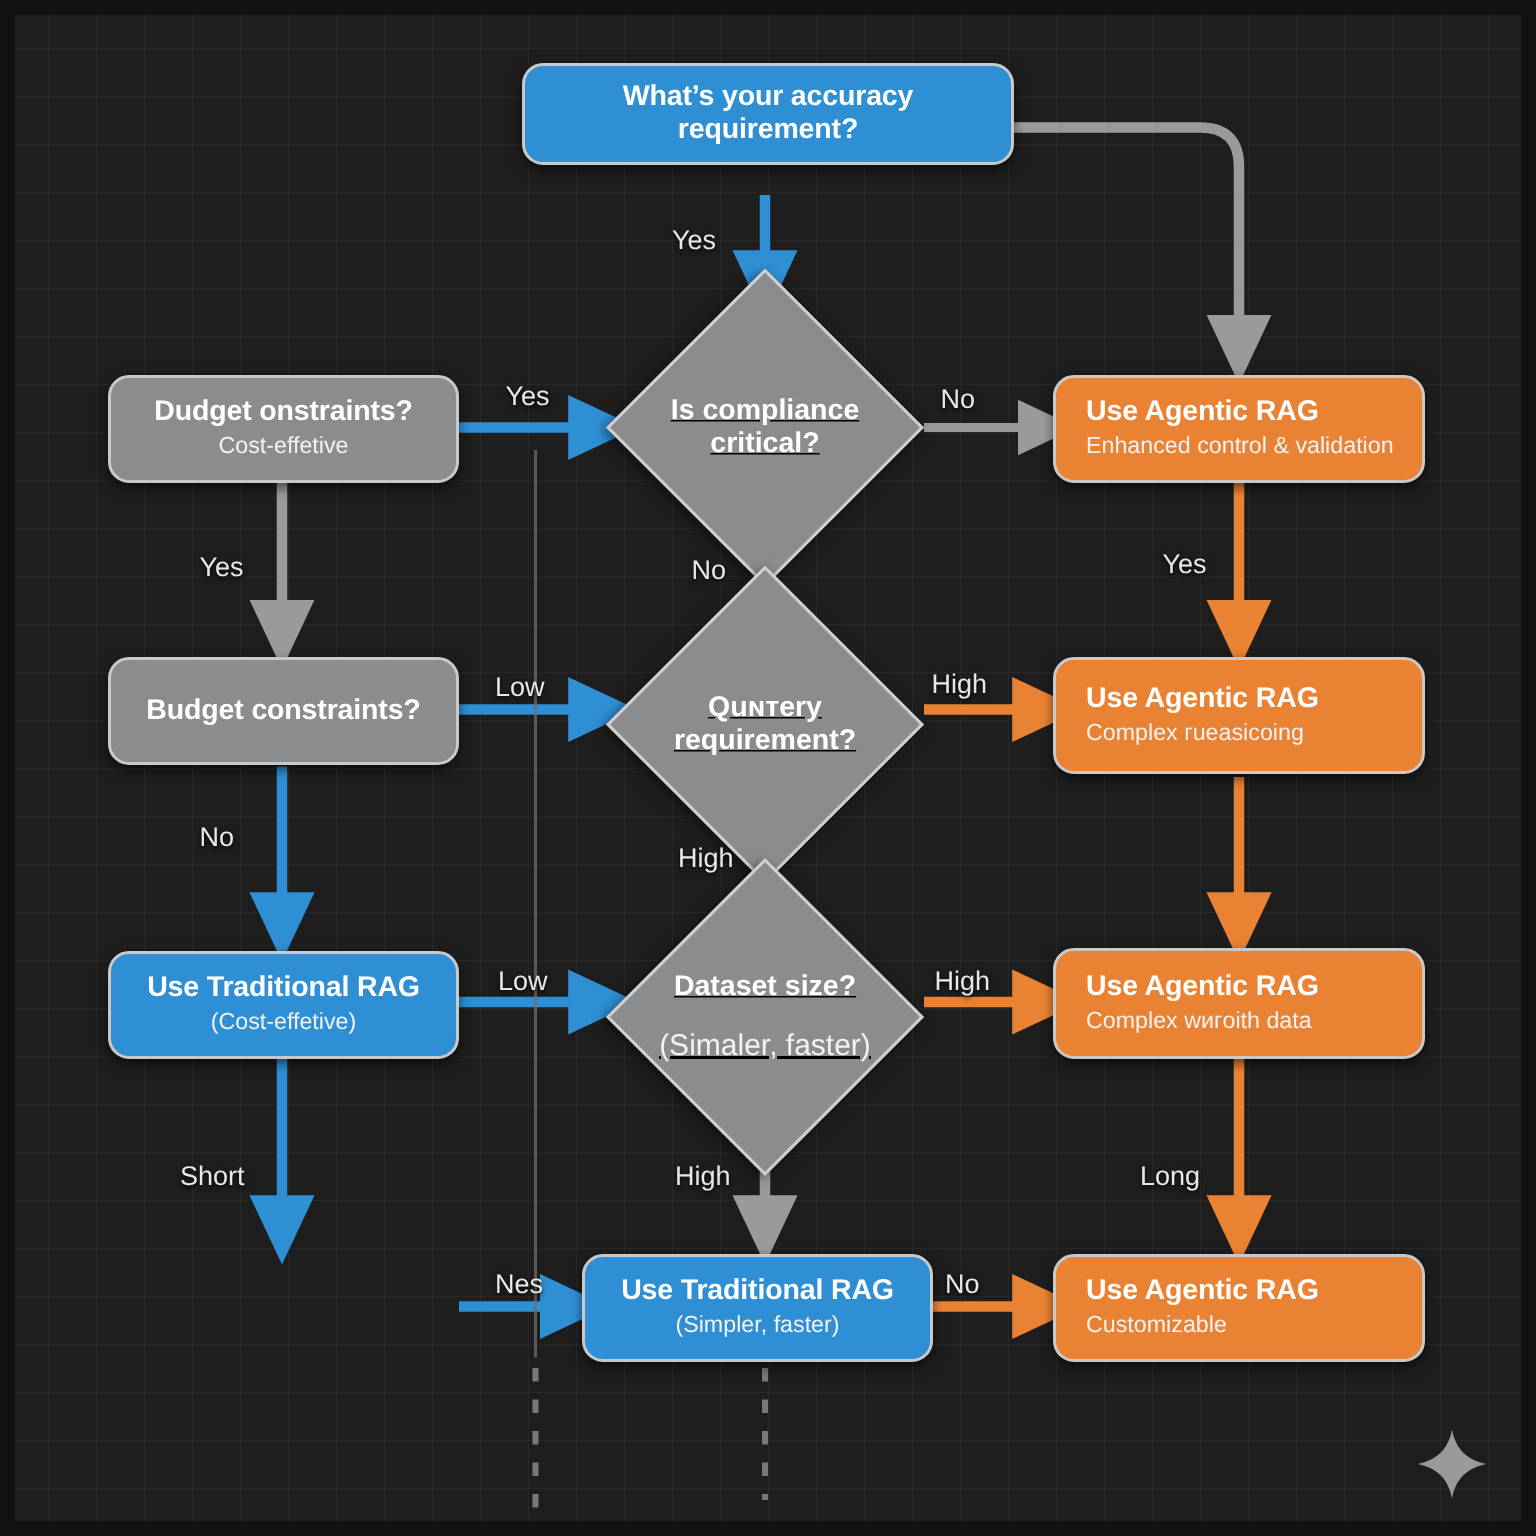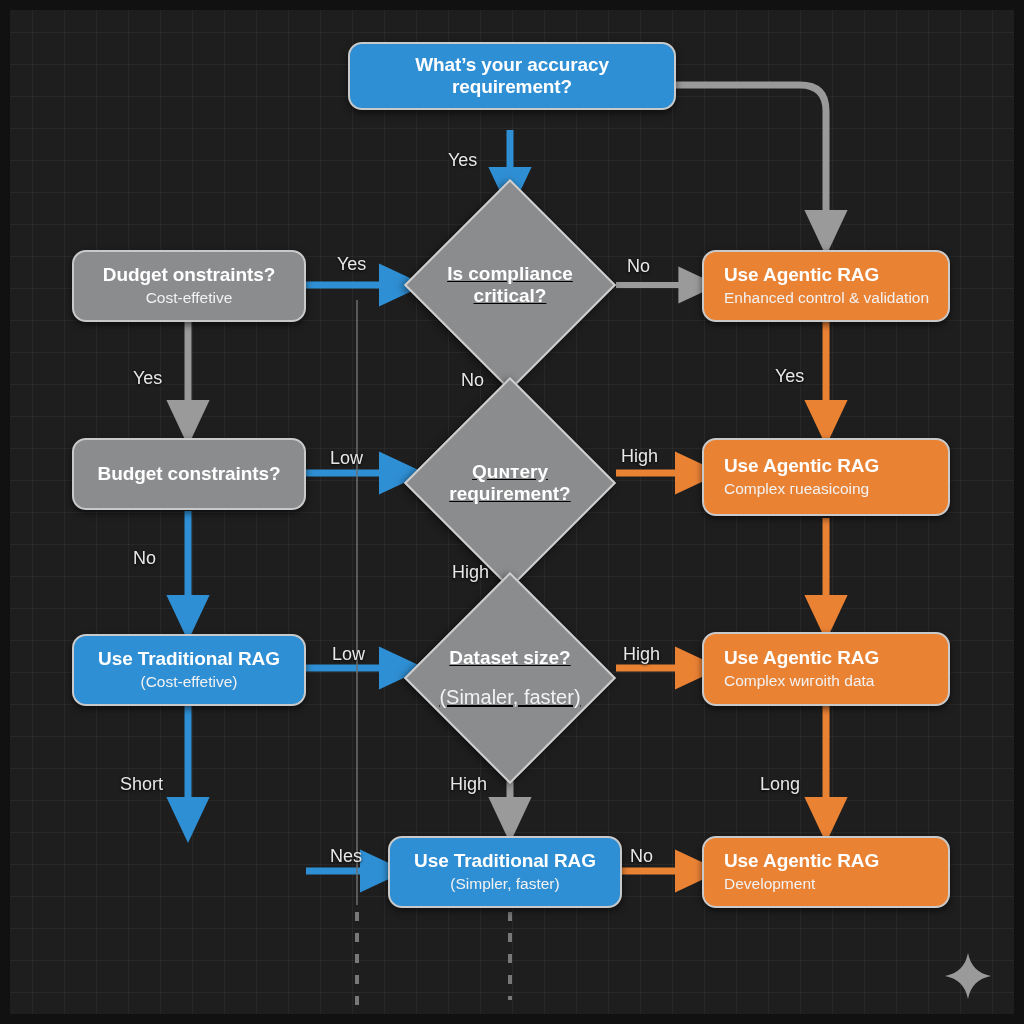--- a/index.html
+++ b/index.html
@@ -190,21 +190,21 @@
     <div class="t2">Complex гueasicoing</div>
   </div>
 
   <div class="node orange left" style="left:702px; top:632px; width:248px; height:74px;">
     <div class="t1">Use Agentic RAG</div>
     <div class="t2">Complex wигoith data</div>
   </div>
 
   <div class="node orange left" style="left:702px; top:836px; width:248px; height:72px;">
     <div class="t1">Use Agentic RAG</div>
-    <div class="t2">Development</div>
+    <div class="t2">Customizable</div>
   </div>
 
   <div class="diamond" style="left:435px; top:210px; width:150px; height:150px;">
     <div class="shape"></div>
     <div class="dlabel" style="left:-45px; right:-45px;">
       <div class="t1">Is compliance</div>
       <div class="t1">critical?</div>
     </div>
   </div>
 

